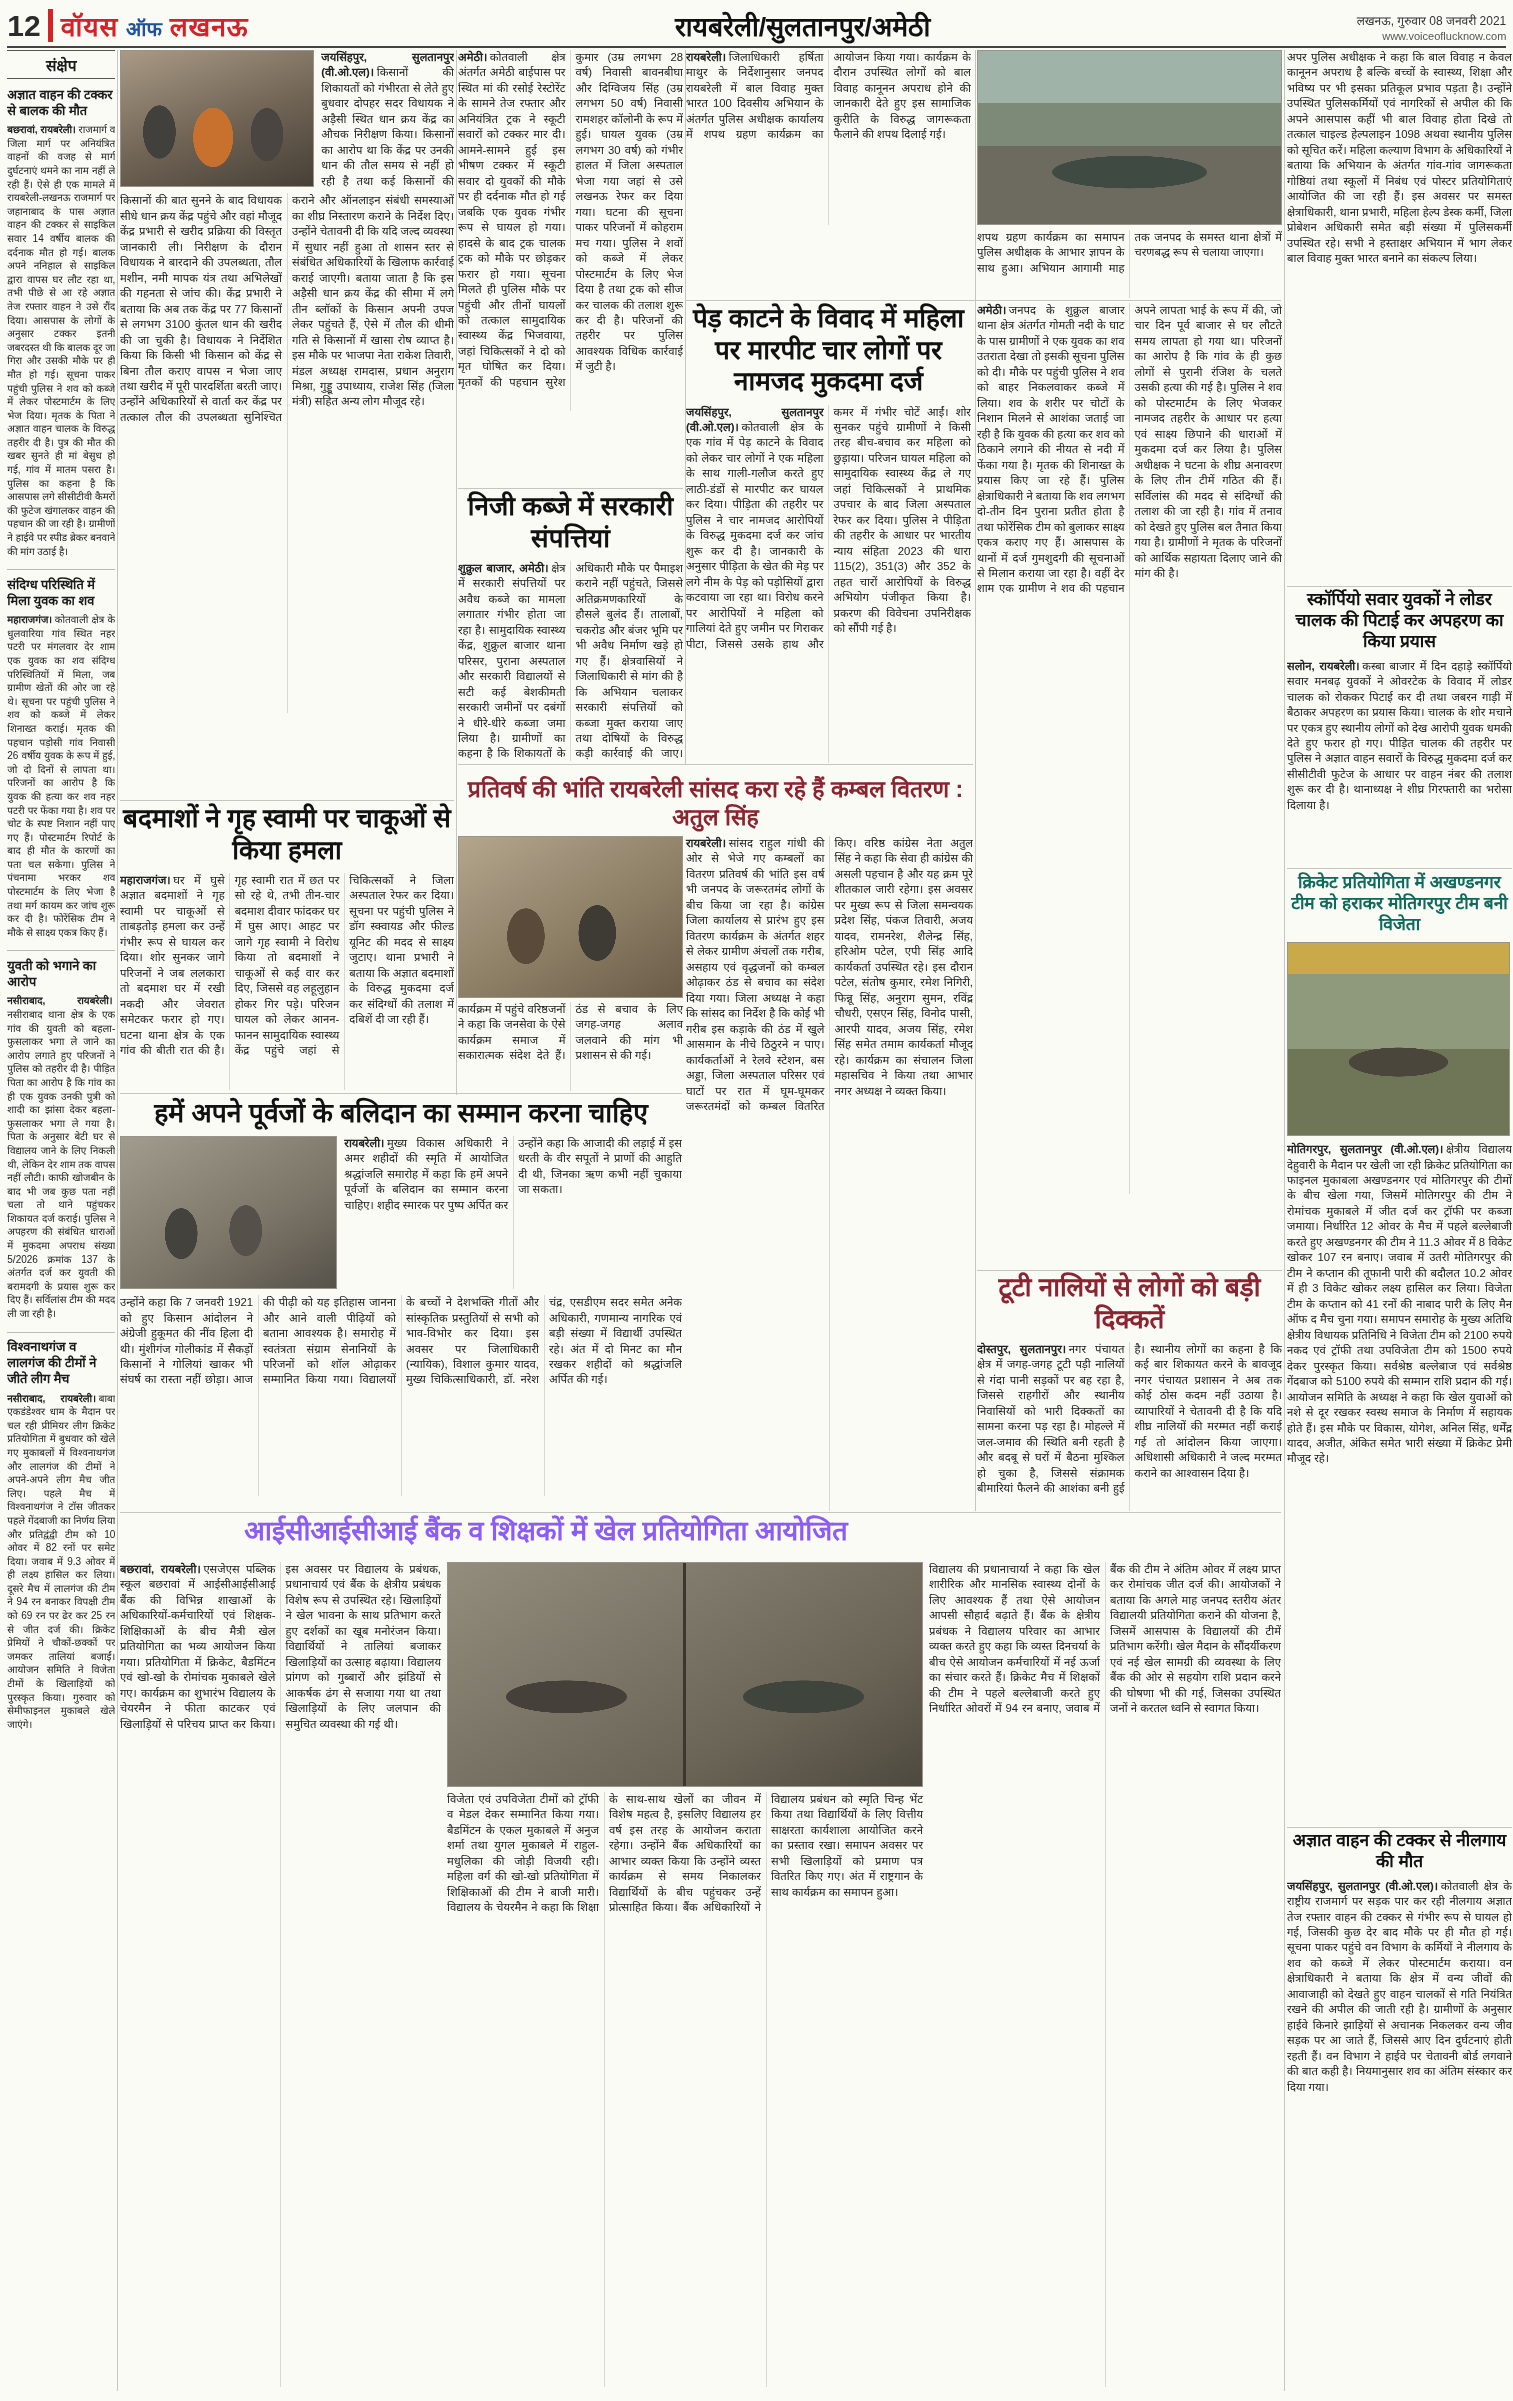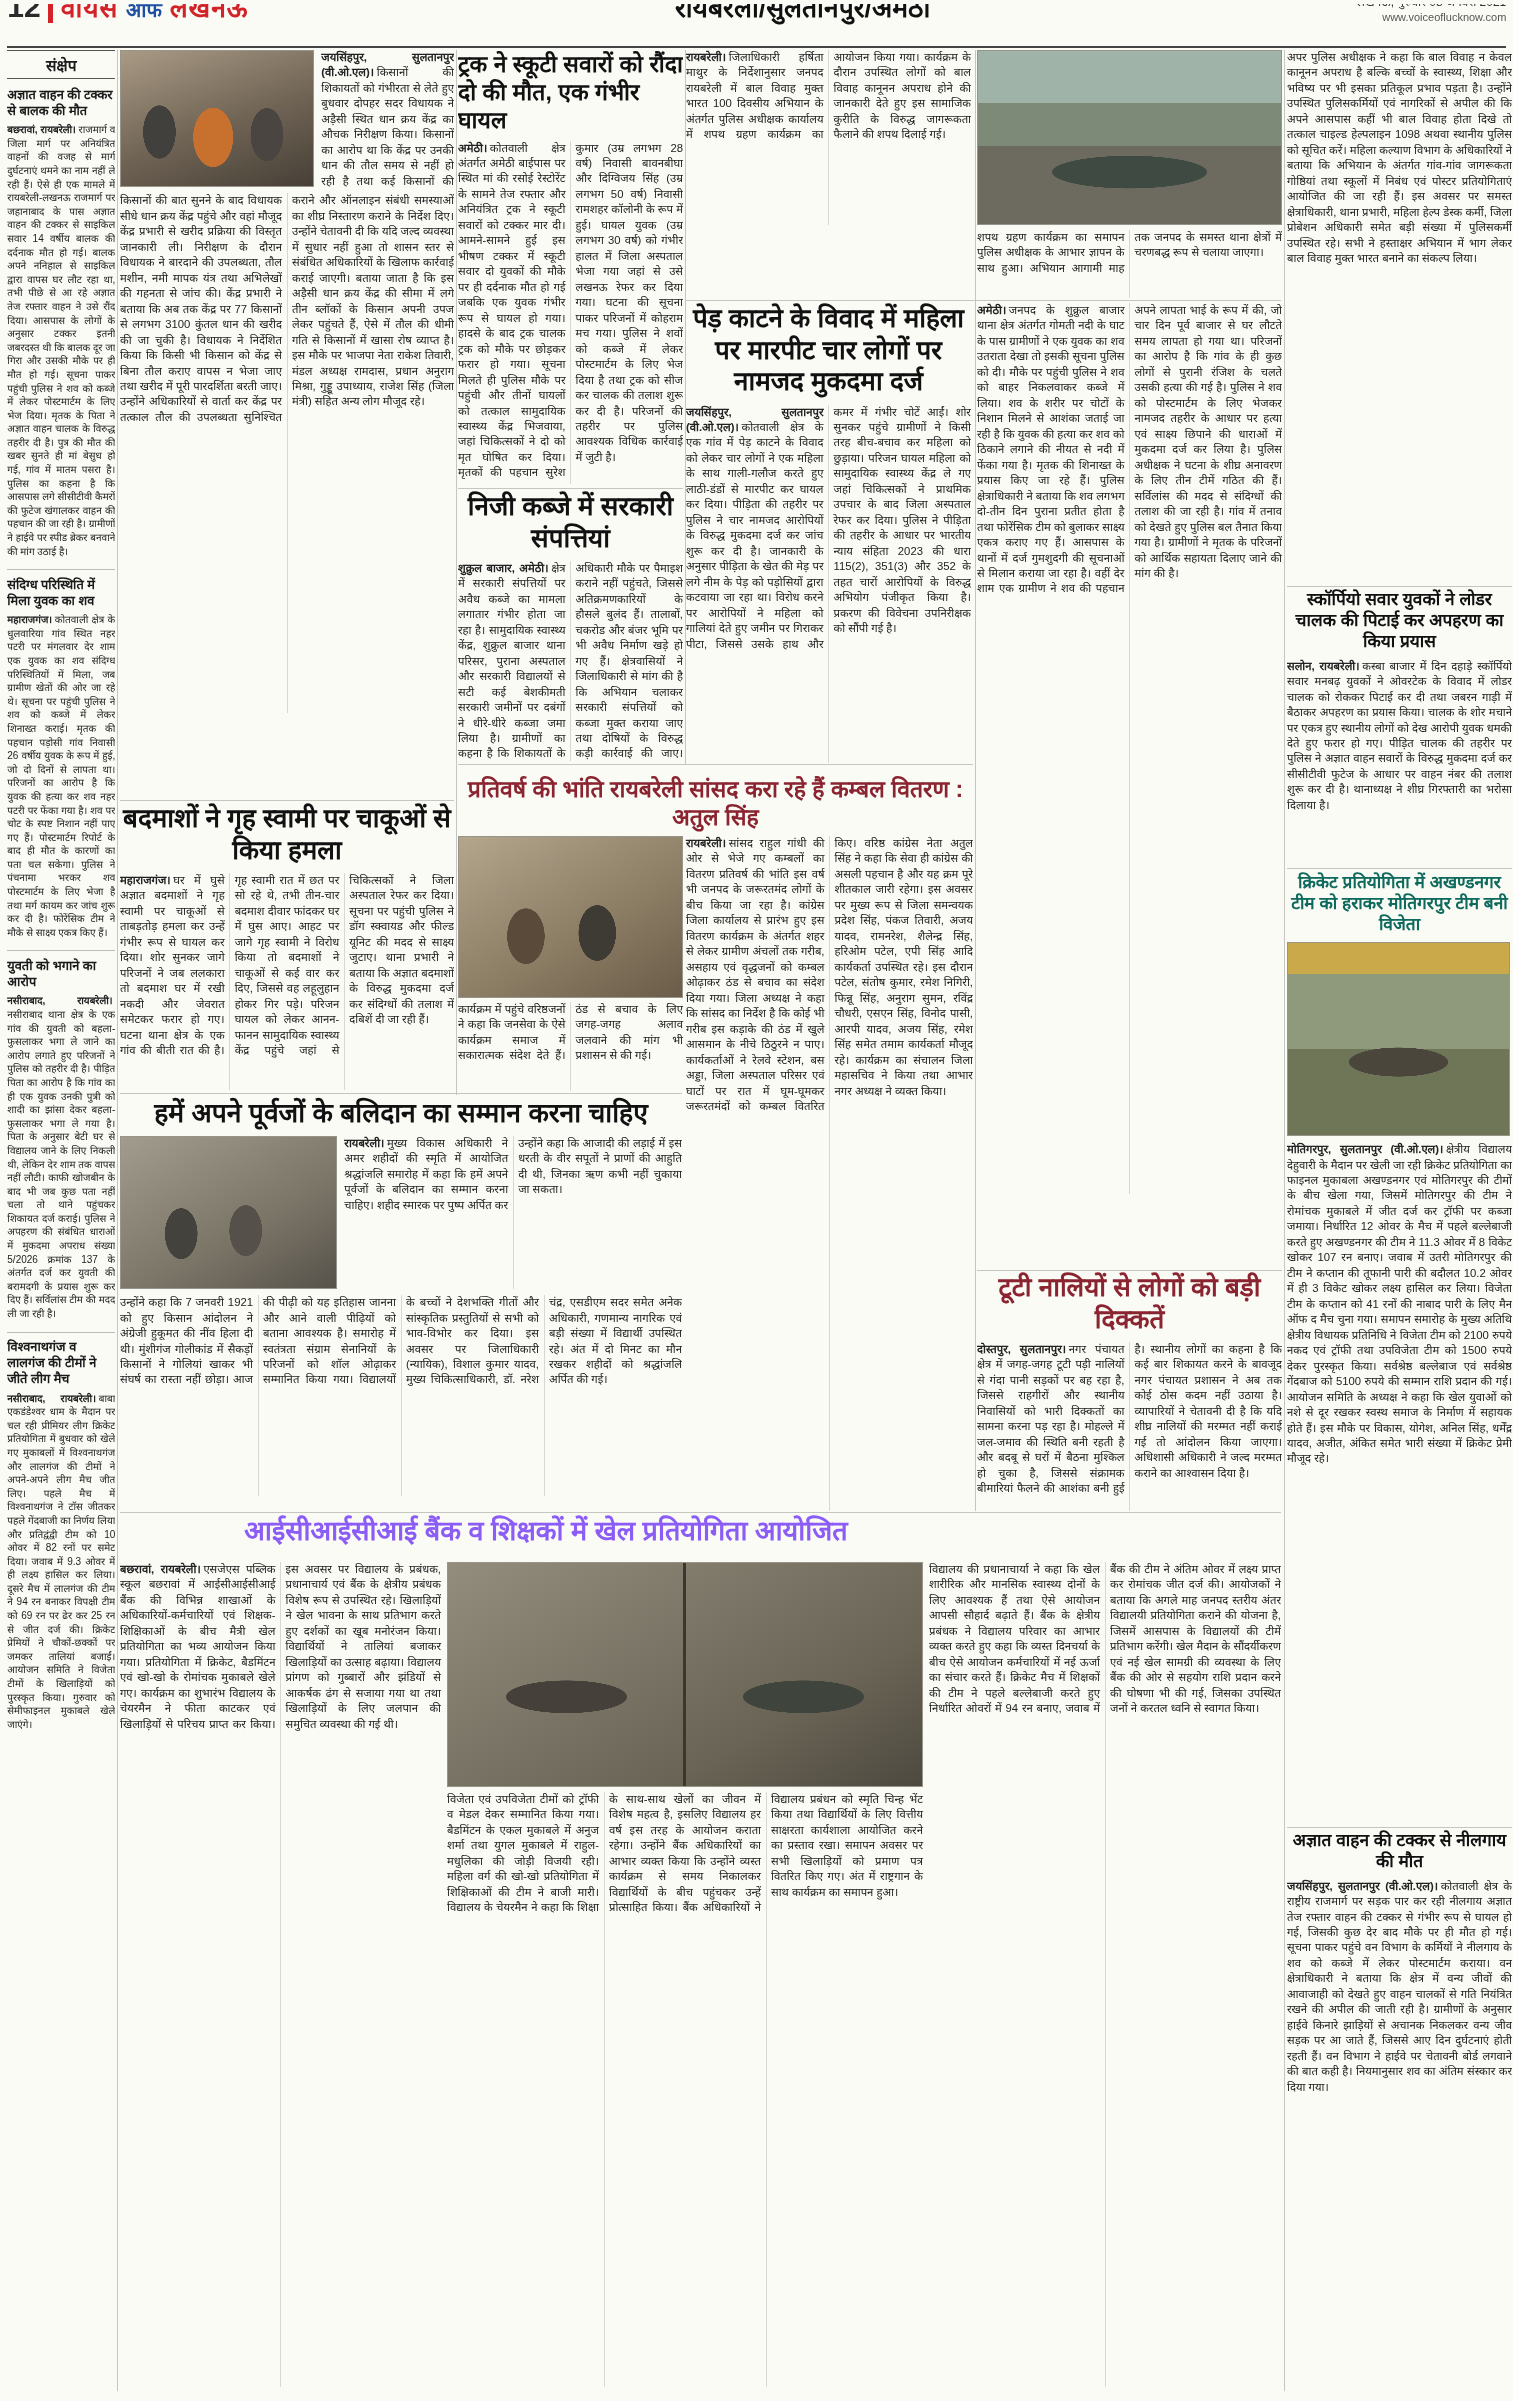--- a/index.html
+++ b/index.html
@@ -1,20 +1,20 @@
 <!DOCTYPE html>
 <html style="font-size:14.6px"><head>
 <meta charset="utf-8">
 <style>
   *{margin:0;padding:0;box-sizing:border-box}
   body{background:#d8d8d2;font-family:"Liberation Sans","DejaVu Sans",sans-serif}
   .page{position:relative;width:1513px;height:2401px;background:#fbfbf6;margin:0 auto;overflow:hidden;color:#1a1a1a}
   .abs{position:absolute;overflow:hidden}
   
-  #hdr{left:7.3px;top:3.7px;width:1499px;height:44px;border-bottom:2.7px double #444;display:flex;justify-content:space-between;align-items:flex-end;padding-bottom:21px}
+  #hdr{left:7.3px;top:3.7px;width:1499px;height:44px;border-bottom:2.7px double #444;display:flex;justify-content:space-between;align-items:flex-end;padding-bottom:2px}
   .hleft{display:flex;align-items:center;gap:7.3px}
   .pgnum{font-size:30px;font-weight:bold;color:#2b2b2b;line-height:1}
   .redbar{display:inline-block;width:5.5px;height:33px;background:#d42328}
   .mw1,.mw3{font-size:26.5px;font-weight:bold;color:#d42328;letter-spacing:0.9px}
   .mw2{font-size:20px;font-weight:bold;color:#1f4fa0;padding:0 3.7px}
   .hcenter{font-size:26.5px;font-weight:bold;color:#111}
   .hright{text-align:right;font-size:12px;color:#333;line-height:1.3}
   .site{color:#555;font-size:11px}
   
   .hl{font-weight:bold;line-height:1.22;color:#111;margin-bottom:6.4px}
@@ -160,21 +160,20 @@
 
   <div class="abs" id="blk-icici">
     <div class="hl h30 ctr c-navy" id="ic-head">आईसीआईसीआई बैंक व शिक्षकों में खेल प्रतियोगिता आयोजित</div>
     <div class="bt cols2" id="ic-left"><b>बछरावां, रायबरेली।</b><span>एसजेएस पब्लिक स्कूल बछरावां में आईसीआईसीआई बैंक की विभिन्न शाखाओं के अधिकारियों-कर्मचारियों एवं शिक्षक-शिक्षिकाओं के बीच मैत्री खेल प्रतियोगिता का भव्य आयोजन किया गया। प्रतियोगिता में क्रिकेट, बैडमिंटन एवं खो-खो के रोमांचक मुकाबले खेले गए। कार्यक्रम का शुभारंभ विद्यालय के चेयरमैन ने फीता काटकर एवं खिलाड़ियों से परिचय प्राप्त कर किया। इस अवसर पर विद्यालय के प्रबंधक, प्रधानाचार्य एवं बैंक के क्षेत्रीय प्रबंधक विशेष रूप से उपस्थित रहे। खिलाड़ियों ने खेल भावना के साथ प्रतिभाग करते हुए दर्शकों का खूब मनोरंजन किया। विद्यार्थियों ने तालियां बजाकर खिलाड़ियों का उत्साह बढ़ाया। विद्यालय प्रांगण को गुब्बारों और झंडियों से आकर्षक ढंग से सजाया गया था तथा खिलाड़ियों के लिए जलपान की समुचित व्यवस्था की गई थी।</span></div>
     <div class="photo ph-icici" id="ic-photo"></div>
     <div class="bt cols3" id="ic-mid">विजेता एवं उपविजेता टीमों को ट्रॉफी व मेडल देकर सम्मानित किया गया। बैडमिंटन के एकल मुकाबले में अनुज शर्मा तथा युगल मुकाबले में राहुल-मधुलिका की जोड़ी विजयी रही। महिला वर्ग की खो-खो प्रतियोगिता में शिक्षिकाओं की टीम ने बाजी मारी। विद्यालय के चेयरमैन ने कहा कि शिक्षा के साथ-साथ खेलों का जीवन में विशेष महत्व है, इसलिए विद्यालय हर वर्ष इस तरह के आयोजन कराता रहेगा। उन्होंने बैंक अधिकारियों का आभार व्यक्त किया कि उन्होंने व्यस्त कार्यक्रम से समय निकालकर विद्यार्थियों के बीच पहुंचकर उन्हें प्रोत्साहित किया। बैंक अधिकारियों ने विद्यालय प्रबंधन को स्मृति चिन्ह भेंट किया तथा विद्यार्थियों के लिए वित्तीय साक्षरता कार्यशाला आयोजित करने का प्रस्ताव रखा। समापन अवसर पर सभी खिलाड़ियों को प्रमाण पत्र वितरित किए गए। अंत में राष्ट्रगान के साथ कार्यक्रम का समापन हुआ।</div>
     <div class="bt cols2" id="ic-right">विद्यालय की प्रधानाचार्या ने कहा कि खेल शारीरिक और मानसिक स्वास्थ्य दोनों के लिए आवश्यक हैं तथा ऐसे आयोजन आपसी सौहार्द बढ़ाते हैं। बैंक के क्षेत्रीय प्रबंधक ने विद्यालय परिवार का आभार व्यक्त करते हुए कहा कि व्यस्त दिनचर्या के बीच ऐसे आयोजन कर्मचारियों में नई ऊर्जा का संचार करते हैं। क्रिकेट मैच में शिक्षकों की टीम ने पहले बल्लेबाजी करते हुए निर्धारित ओवरों में 94 रन बनाए, जवाब में बैंक की टीम ने अंतिम ओवर में लक्ष्य प्राप्त कर रोमांचक जीत दर्ज की। आयोजकों ने बताया कि अगले माह जनपद स्तरीय अंतर विद्यालयी प्रतियोगिता कराने की योजना है, जिसमें आसपास के विद्यालयों की टीमें प्रतिभाग करेंगी। खेल मैदान के सौंदर्यीकरण एवं नई खेल सामग्री की व्यवस्था के लिए बैंक की ओर से सहयोग राशि प्रदान करने की घोषणा भी की गई, जिसका उपस्थित जनों ने करतल ध्वनि से स्वागत किया।</div>
   </div>
 
   <div class="abs" id="blk-truck">
-    <div class="hl h26">ट्रक ने स्कूटी सवारों को रौंदा दो की मौत, एक गंभीर घायल</div>
     <div class="bt cols2" style="height:361px"><b>अमेठी।</b><span>कोतवाली क्षेत्र अंतर्गत अमेठी बाईपास पर स्थित मां की रसोई रेस्टोरेंट के सामने तेज रफ्तार और अनियंत्रित ट्रक ने स्कूटी सवारों को टक्कर मार दी। आमने-सामने हुई इस भीषण टक्कर में स्कूटी सवार दो युवकों की मौके पर ही दर्दनाक मौत हो गई जबकि एक युवक गंभीर रूप से घायल हो गया। हादसे के बाद ट्रक चालक ट्रक को मौके पर छोड़कर फरार हो गया। सूचना मिलते ही पुलिस मौके पर पहुंची और तीनों घायलों को तत्काल सामुदायिक स्वास्थ्य केंद्र भिजवाया, जहां चिकित्सकों ने दो को मृत घोषित कर दिया। मृतकों की पहचान सुरेश कुमार (उम्र लगभग 28 वर्ष) निवासी बावनबीघा और दिग्विजय सिंह (उम्र लगभग 50 वर्ष) निवासी रामशहर कॉलोनी के रूप में हुई। घायल युवक (उम्र लगभग 30 वर्ष) को गंभीर हालत में जिला अस्पताल भेजा गया जहां से उसे लखनऊ रेफर कर दिया गया। घटना की सूचना पाकर परिजनों में कोहराम मच गया। पुलिस ने शवों को कब्जे में लेकर पोस्टमार्टम के लिए भेज दिया है तथा ट्रक को सीज कर चालक की तलाश शुरू कर दी है। परिजनों की तहरीर पर पुलिस आवश्यक विधिक कार्रवाई में जुटी है।</span></div>
   </div>
 
   <div class="abs" id="blk-niji">
     <div class="hl h22 ctr">निजी कब्जे में सरकारी संपत्तियां</div>
     <div class="bt cols2" style="height:230px"><b>शुक्रुल बाजार, अमेठी।</b><span>क्षेत्र में सरकारी संपत्तियों पर अवैध कब्जे का मामला लगातार गंभीर होता जा रहा है। सामुदायिक स्वास्थ्य केंद्र, शुक्रुल बाजार थाना परिसर, पुराना अस्पताल और सरकारी विद्यालयों से सटी कई बेशकीमती सरकारी जमीनों पर दबंगों ने धीरे-धीरे कब्जा जमा लिया है। ग्रामीणों का कहना है कि शिकायतों के बावजूद राजस्व विभाग के अधिकारी मौके पर पैमाइश कराने नहीं पहुंचते, जिससे अतिक्रमणकारियों के हौसले बुलंद हैं। तालाबों, चकरोड और बंजर भूमि पर भी अवैध निर्माण खड़े हो गए हैं। क्षेत्रवासियों ने जिलाधिकारी से मांग की है कि अभियान चलाकर सरकारी संपत्तियों को कब्जा मुक्त कराया जाए तथा दोषियों के विरुद्ध कड़ी कार्रवाई की जाए। उपजिलाधिकारी ने जांच कराकर कार्रवाई का आश्वासन दिया है।</span></div>
   </div>
 
   <div class="abs" id="blk-kambal">
     <div class="hl h26 ctr c-maroon" id="km-head">प्रतिवर्ष की भांति रायबरेली सांसद करा रहे हैं कम्बल वितरण : अतुल सिंह</div>

